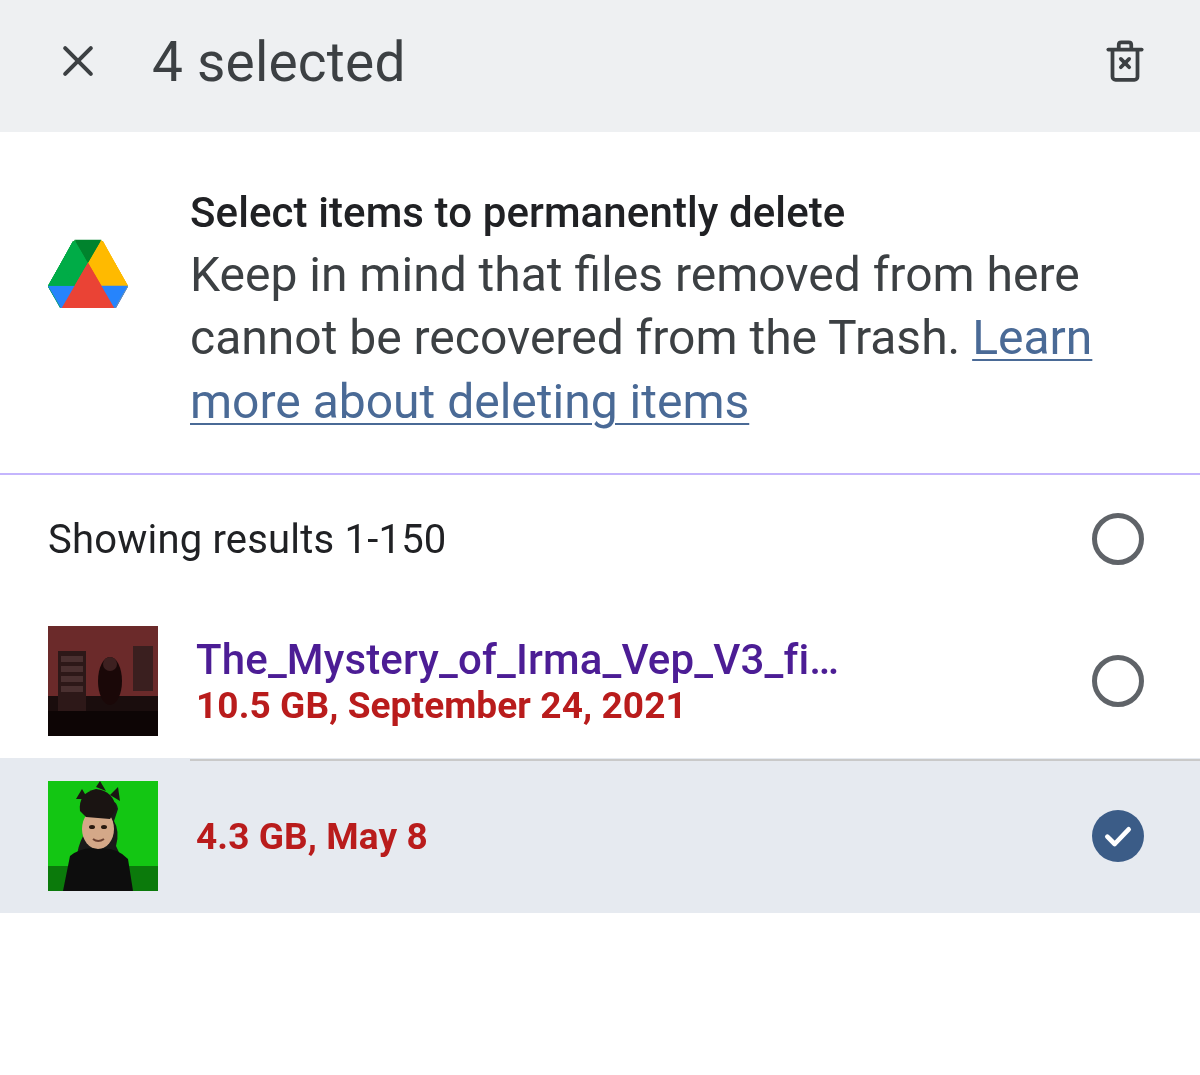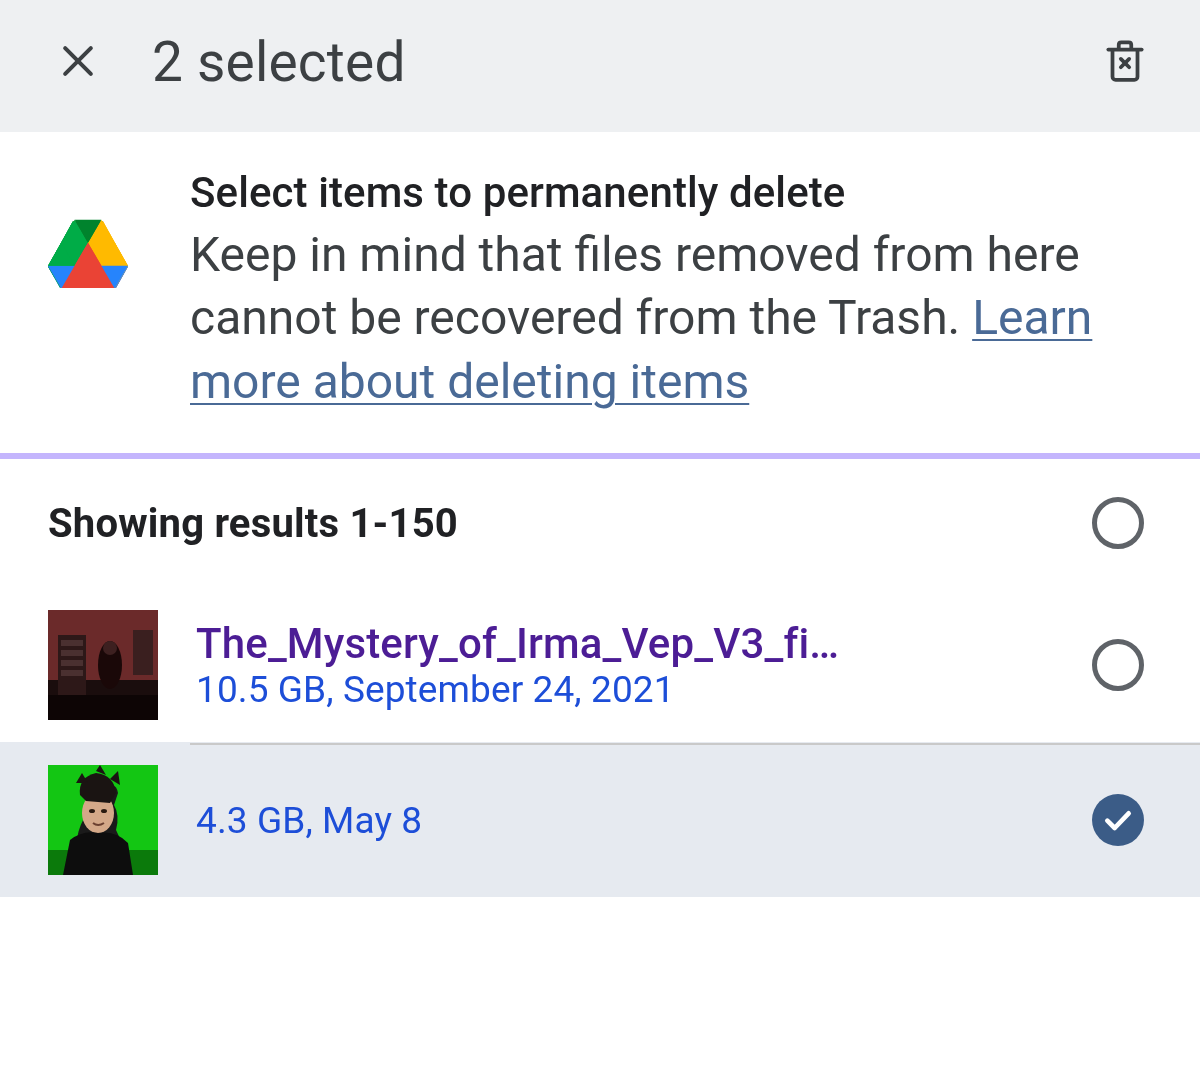--- a/index.html
+++ b/index.html
@@ -40,22 +40,23 @@
       cursor: pointer;
       color: #3c4043;
       display: flex;
       align-items: center;
     }
     .delete-btn svg { width: 50px; height: 50px; }
 
     .notice {
       display: flex;
       padding: 36px 48px 40px 48px;
-      border-bottom: 6px solid #c4b5fd;
+      border-bottom: 2px solid #c4b5fd;
       align-items: flex-start;
+      margin-top: 20px;
     }
     .notice-icon {
       width: 80px;
       height: 80px;
       margin-right: 62px;
       margin-top: 48px;
       flex-shrink: 0;
     }
     .notice-text { flex: 1; }
     .notice-title {
@@ -79,21 +80,21 @@
       cursor: pointer;
     }
 
     .results-row {
       display: flex;
       align-items: center;
       padding: 38px 56px 38px 48px;
     }
     .results-label {
       font-size: 40px;
-      font-weight: 700;
+      font-weight: 400;
       color: #202124;
       flex: 1;
       letter-spacing: 0.2px;
     }
     .select-all {
       width: 52px;
       height: 52px;
       border-radius: 50%;
       border: 5px solid #5f6368;
       background: transparent;
@@ -129,22 +130,22 @@
       font-size: 42px;
       font-weight: 500;
       color: #4c1d95;
       white-space: nowrap;
       overflow: hidden;
       text-overflow: ellipsis;
       letter-spacing: 0.15px;
     }
     .file-meta {
       font-size: 37px;
-      font-weight: 400;
-      color: #1d4ed8;
+      font-weight: 700;
+      color: #b91c1c;
       letter-spacing: 0.1px;
     }
     .file-check {
       width: 52px;
       height: 52px;
       flex-shrink: 0;
       cursor: pointer;
     }
     .check-unchecked {
       width: 52px;
@@ -170,21 +171,21 @@
 
 <div class="header">
   <button class="close-btn">
     <span>
       <svg viewBox="0 0 24 24" fill="none" stroke="currentColor" stroke-width="2.2" stroke-linecap="round">
         <line x1="5" y1="5" x2="19" y2="19"></line>
         <line x1="19" y1="5" x2="5" y2="19"></line>
       </svg>
     </span>
   </button>
-  <div class="header-title">2 selected</div>
+  <div class="header-title">4 selected</div>
   <button class="delete-btn">
     <span>
       <svg viewBox="0 0 24 24" fill="none" stroke="currentColor" stroke-width="1.8">
         <path d="M4 6.5 L20 6.5" stroke-linecap="round"></path>
         <path d="M9 6 V4.2 C9 3.5 9.5 3 10.2 3 L13.8 3 C14.5 3 15 3.5 15 4.2 V6"></path>
         <path d="M6 6.5 L6 19.5 C6 20.3 6.7 21 7.5 21 L16.5 21 C17.3 21 18 20.3 18 19.5 L18 6.5"></path>
         <line x1="10" y1="11" x2="14" y2="15" stroke-linecap="round"></line>
         <line x1="14" y1="11" x2="10" y2="15" stroke-linecap="round"></line>
       </svg>
     </span>

